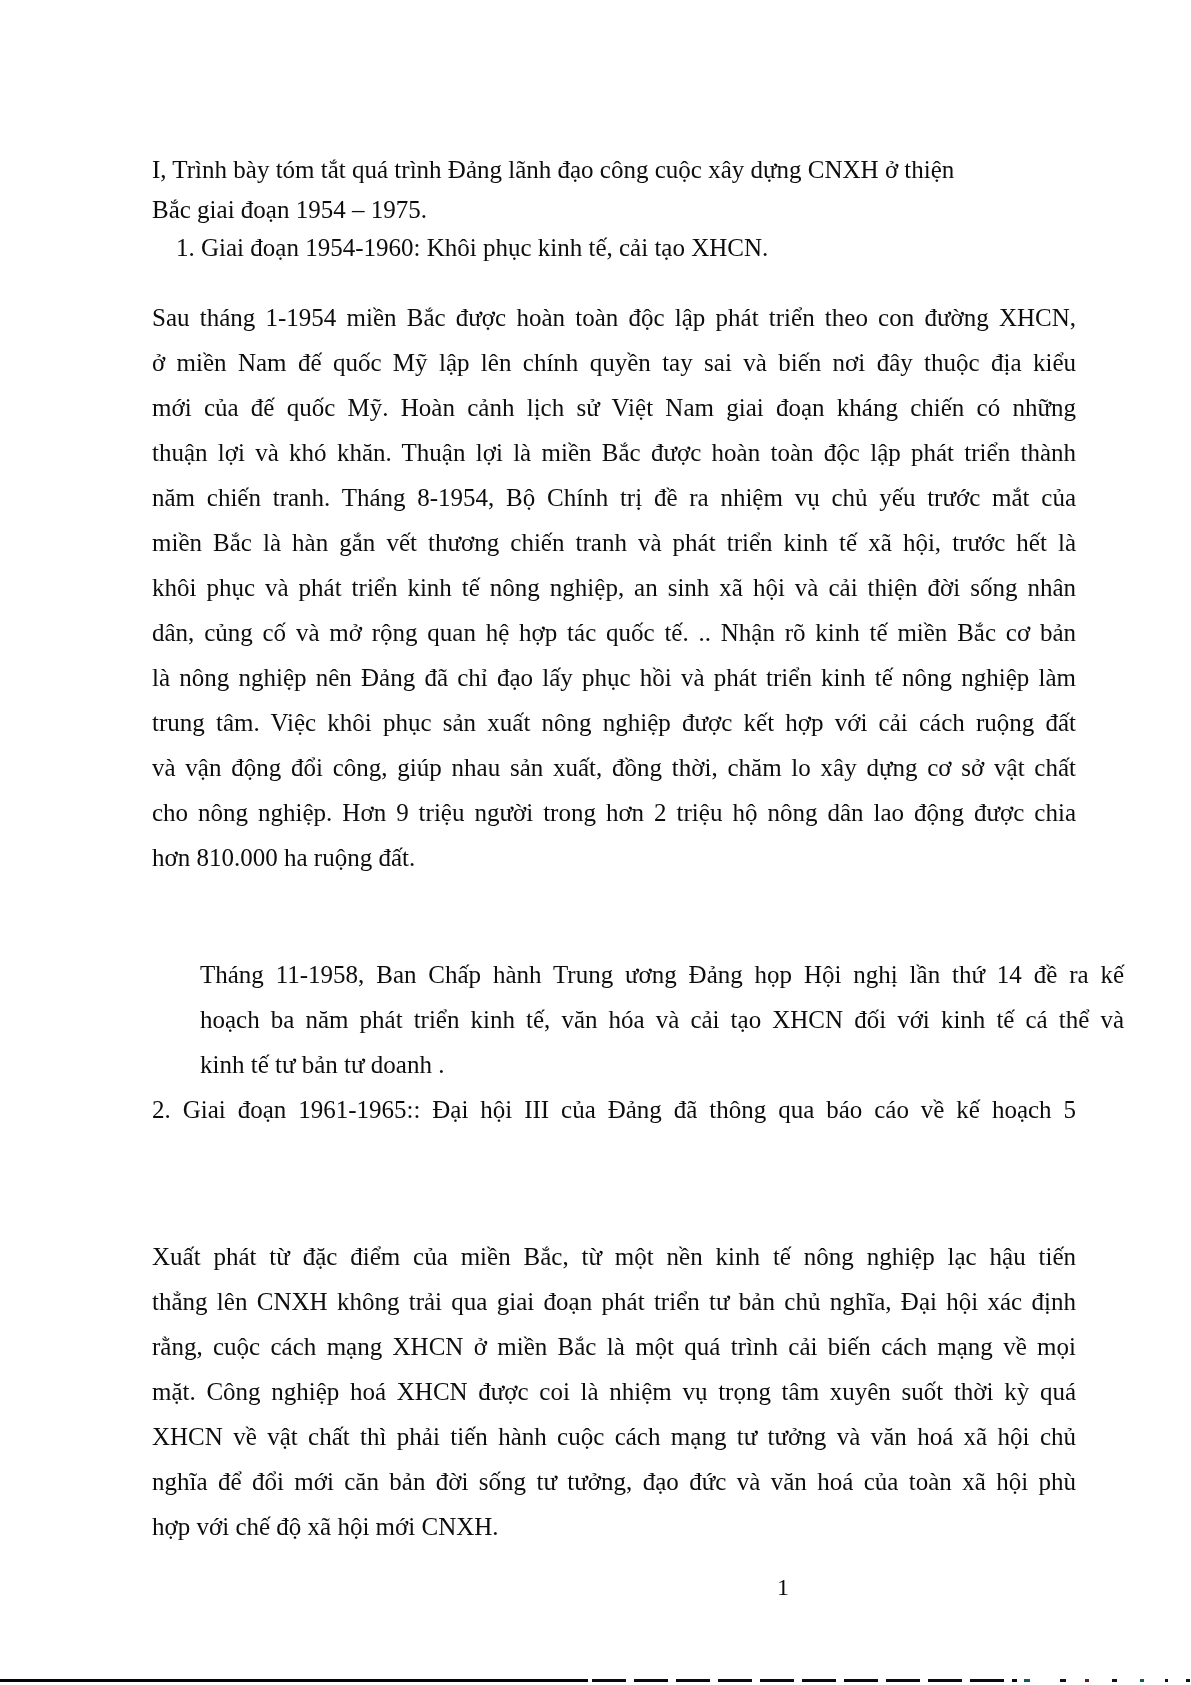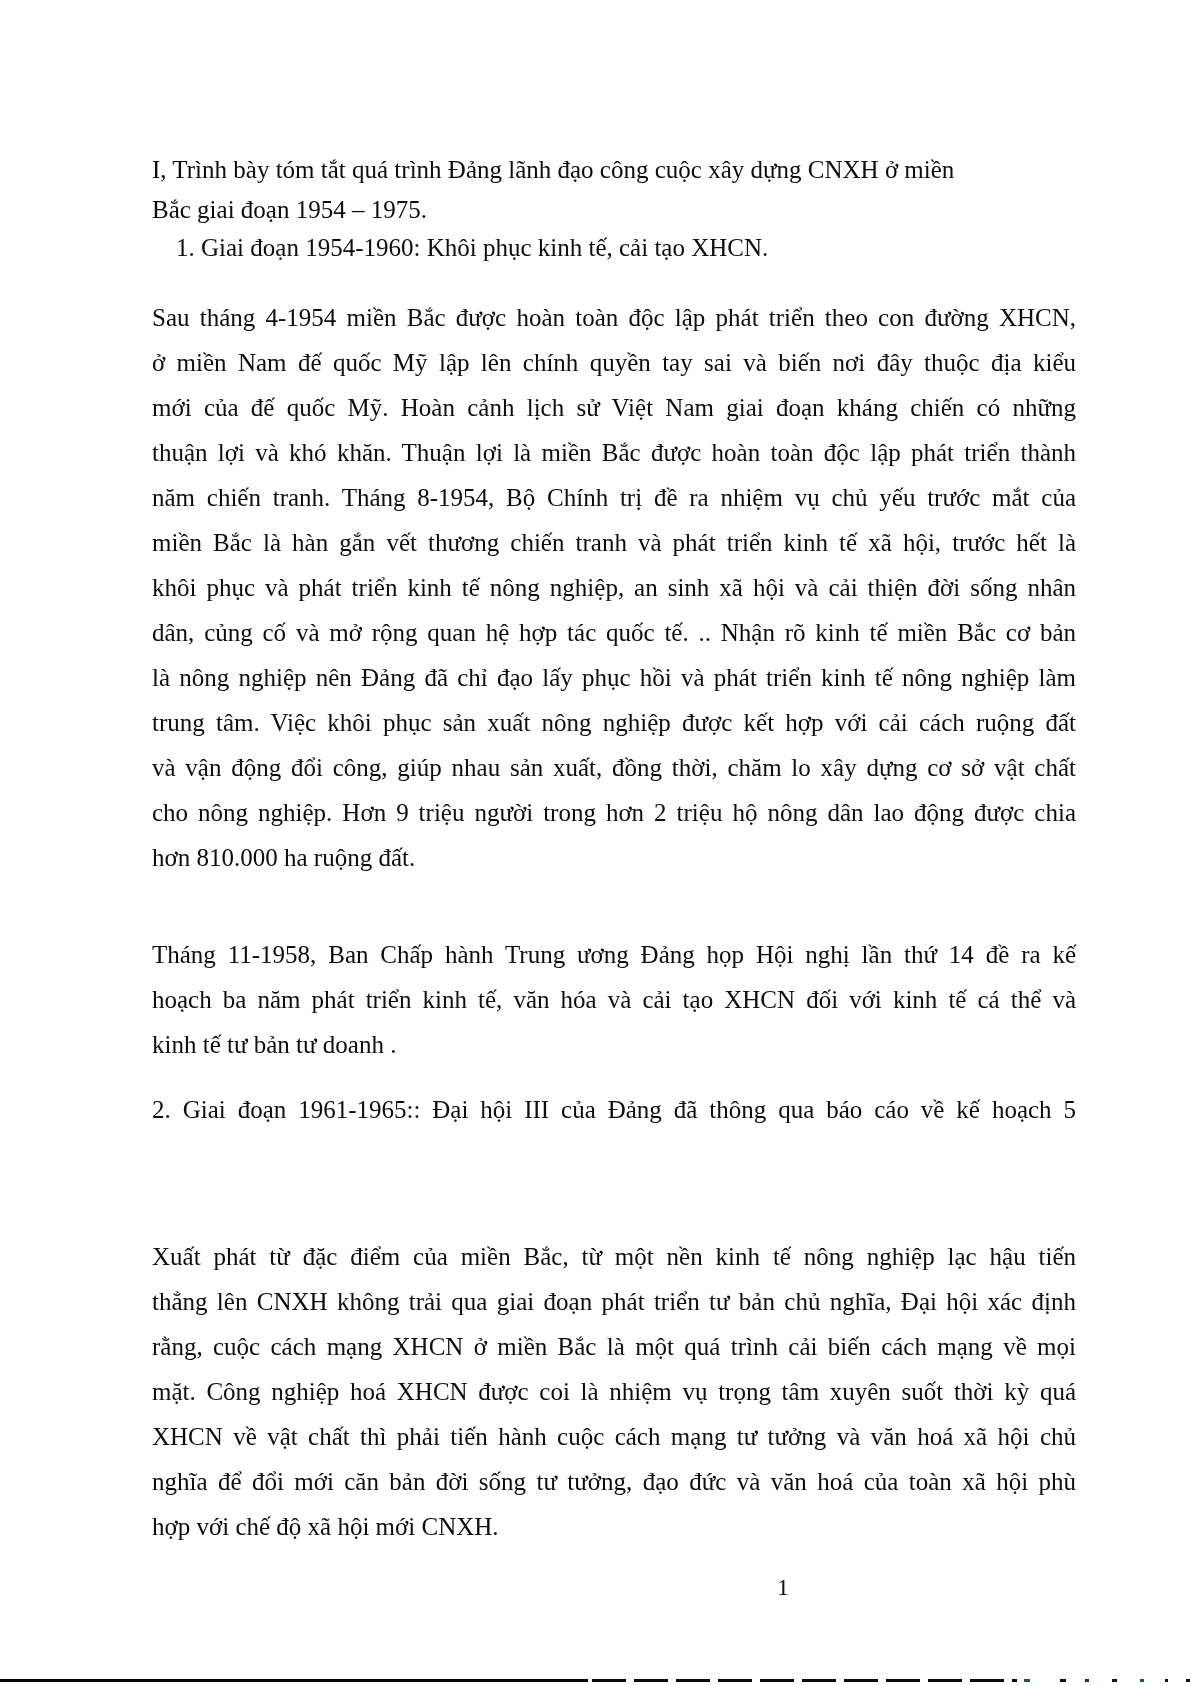--- a/index.html
+++ b/index.html
@@ -53,45 +53,45 @@
   .edge-artifact .spk{position:absolute;top:1px;height:3px;background:#111;}
   .edge-artifact .spk.c1{background:#155a5a;}
   .edge-artifact .spk.c2{background:#6a1a1a;}
 </style>
 </head>
 <body>
 
 <div class="page">
 
   <div class="block lh40" style="top:150px;">
-      <span class="tline">I, Trình bày tóm tắt quá trình Đảng lãnh đạo công cuộc xây dựng CNXH ở miền</span>
+      <span class="tline">I, Trình bày tóm tắt quá trình Đảng lãnh đạo công cuộc xây dựng CNXH ở thiện</span>
       <span class="tline">Bắc giai đoạn 1954 – 1975.</span>
     </div>
 
   <div class="block lh40 indent" style="top:228px;">
       <span class="tline">1. Giai đoạn 1954-1960: Khôi phục kinh tế, cải tạo XHCN.</span>
     </div>
 
   <div class="block" style="top:295px;">
-      <span class="tline j">Sau tháng 4-1954 miền Bắc được hoàn toàn độc lập phát triển theo con đường XHCN,</span>
+      <span class="tline j">Sau tháng 1-1954 miền Bắc được hoàn toàn độc lập phát triển theo con đường XHCN,</span>
       <span class="tline j">ở miền Nam đế quốc Mỹ lập lên chính quyền tay sai và biến nơi đây thuộc địa kiểu</span>
       <span class="tline j">mới của đế quốc Mỹ. Hoàn cảnh lịch sử Việt Nam giai đoạn kháng chiến có những</span>
       <span class="tline j">thuận lợi và khó khăn. Thuận lợi là miền Bắc được hoàn toàn độc lập phát triển thành</span>
       <span class="tline j">năm chiến tranh. Tháng 8-1954, Bộ Chính trị đề ra nhiệm vụ chủ yếu trước mắt của</span>
       <span class="tline j">miền Bắc là hàn gắn vết thương chiến tranh và phát triển kinh tế xã hội, trước hết là</span>
       <span class="tline j">khôi phục và phát triển kinh tế nông nghiệp, an sinh xã hội và cải thiện đời sống nhân</span>
       <span class="tline j">dân, củng cố và mở rộng quan hệ hợp tác quốc tế. .. Nhận rõ kinh tế miền Bắc cơ bản</span>
       <span class="tline j">là nông nghiệp nên Đảng đã chỉ đạo lấy phục hồi và phát triển kinh tế nông nghiệp làm</span>
       <span class="tline j">trung tâm. Việc khôi phục sản xuất nông nghiệp được kết hợp với cải cách ruộng đất</span>
       <span class="tline j">và vận động đổi công, giúp nhau sản xuất, đồng thời, chăm lo xây dựng cơ sở vật chất</span>
       <span class="tline j">cho nông nghiệp. Hơn 9 triệu người trong hơn 2 triệu hộ nông dân lao động được chia</span>
       <span class="tline">hơn 810.000 ha ruộng đất.</span>
     </div>
 
-  <div class="block" style="top:932px;">
+  <div class="block" style="top:952px;margin-left:48px;">
       <span class="tline j">Tháng 11-1958, Ban Chấp hành Trung ương Đảng họp Hội nghị lần thứ 14 đề ra kế</span>
       <span class="tline j">hoạch ba năm phát triển kinh tế, văn hóa và cải tạo XHCN đối với kinh tế cá thể và</span>
       <span class="tline">kinh tế tư bản tư doanh .</span>
     </div>
 
   <div class="block" style="top:1087px;">
       <span class="tline j">2. Giai đoạn 1961-1965:: Đại hội III của Đảng đã thông qua báo cáo về kế hoạch 5</span>
     </div>
 
   <div class="block" style="top:1234px;">

